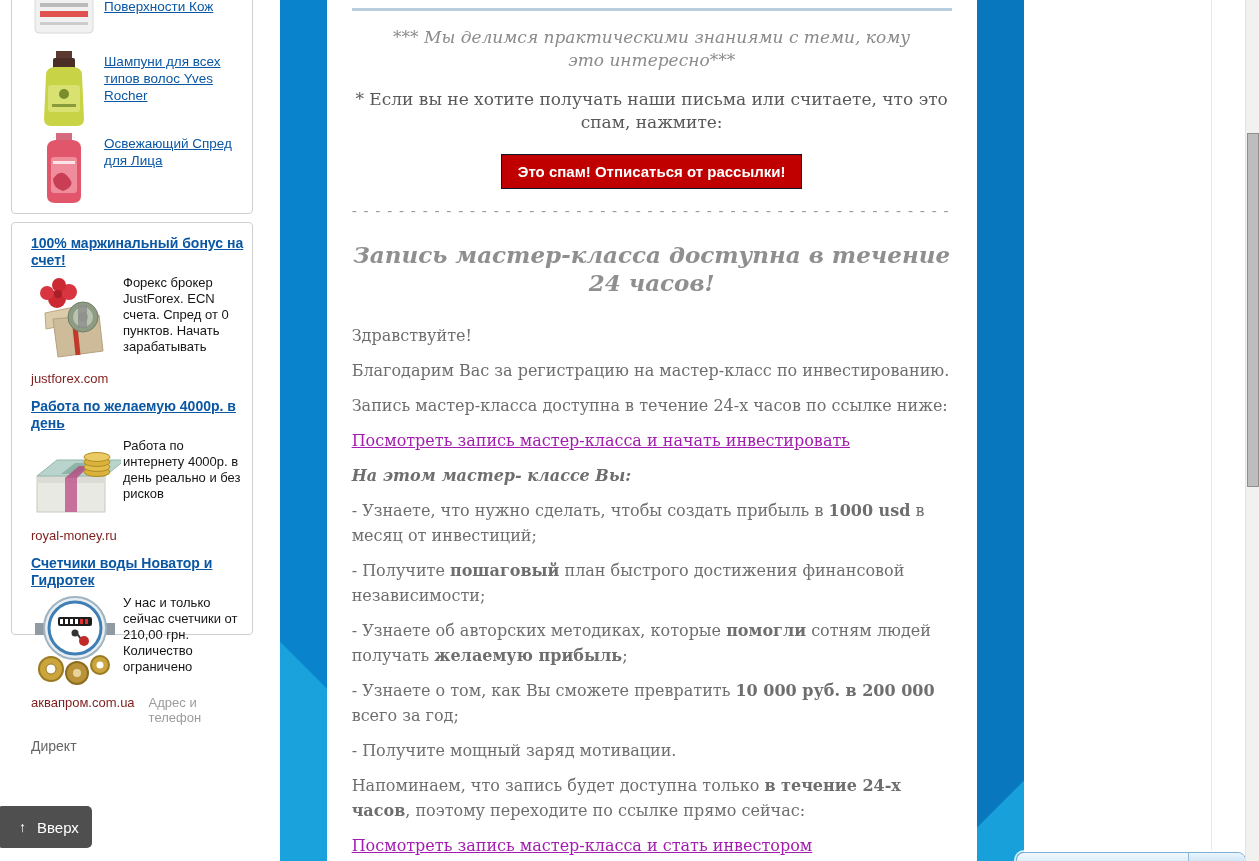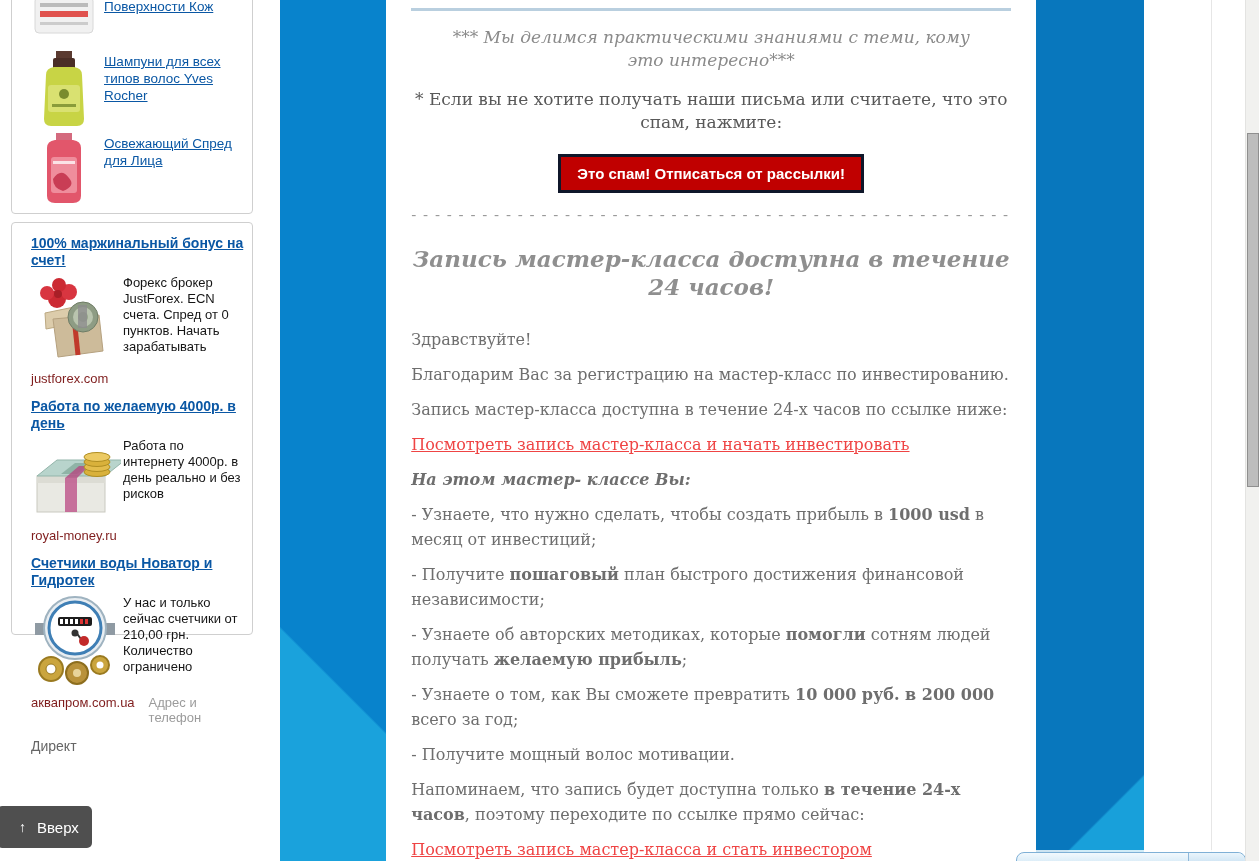--- a/index.html
+++ b/index.html
@@ -29,38 +29,38 @@
   .ad-meta .ad-domain{margin:0 14px 0 0;}
   .ad-extra{font-size:13px;color:#9b9b9b;text-decoration:none;}
   .direct{padding:13px 0 0 19px;font-size:14px;color:#666;text-decoration:none;display:block;}
 
   .to-top{position:absolute;left:-3px;top:806px;width:95px;height:42px;background:#4f4f4f;border:none;
           border-radius:5px;color:#fff;display:flex;align-items:center;padding-left:22px;gap:11px;
           font-size:15px;font-family:inherit;cursor:pointer;box-sizing:border-box;}
   .to-top .arr{font-size:14px;font-weight:bold;}
 
   
-  .banner{position:absolute;left:280px;top:0;width:864px;height:861px;display:flex;}
+  .banner{position:absolute;left:280px;top:0;width:744px;height:861px;display:flex;}
   .strip-left{width:132px;height:100%;background:linear-gradient(45deg,#1aa2dc 0 24%,#0883cc 24.3%);}
   .strip-right{width:134px;height:100%;background:linear-gradient(135deg,#0877bd 0 91%,#18a0da 91.3%);}
   .email-col{width:650px;height:100%;background:#fff;box-sizing:border-box;padding:0 25px;
              font-family:"DejaVu Serif","Liberation Serif",serif;}
   .e-topline{height:3px;background:#b9cfdf;margin-top:8px;}
   .e-tagline{margin:15px auto 0;width:545px;text-align:center;font-style:italic;
              font-size:17px;line-height:23px;color:#8a8a8a;}
   .e-note{margin:16px auto 0;width:600px;text-align:center;font-size:17px;line-height:23px;color:#585858;}
-  .e-spam-btn{display:block;margin:20px auto 0;padding:8px 16px;background:#c00000;border:3px solid #0f172a;
+  .e-spam-btn{display:block;margin:20px auto 0;padding:8px 16px;background:#c00000;border:1px solid #0f172a;
               color:#fff;font:bold 15px "Liberation Sans",sans-serif;cursor:pointer;}
   .e-dashes{margin-top:13px;text-align:center;color:#9a9a9a;font-size:15px;letter-spacing:1px;
             white-space:nowrap;overflow:hidden;}
   .e-heading{margin-top:21px;text-align:center;font-weight:bold;font-style:italic;
              font-size:23px;line-height:28px;color:#8f8f8f;}
   .e-body{margin-top:26px;font-size:16px;line-height:25px;color:#6e6e6e;}
   .e-body p{margin:0 0 10px;}
-  .e-link{color:#ef4444;text-decoration:underline;}
+  .e-link{color:#a21caf;text-decoration:underline;}
   .e-sub{font-weight:bold;font-style:italic;}
 
   
   .edge-line{position:absolute;left:1211px;top:0;width:1px;height:861px;background:#e6e6e6;}
   .sb-track{position:absolute;left:1245px;top:0;width:14px;height:861px;background:#f1f1ef;
             border-left:1px solid #e3e3e1;box-sizing:border-box;}
   .sb-thumb{position:absolute;left:1px;top:133px;width:10px;height:352px;background:#bdbdbd;
             border:1px solid #8f8f8f;}
   .bwidget{position:absolute;left:1016px;top:852px;width:230px;height:18px;border:1px solid #7fb0d6;
            border-radius:8px;background:linear-gradient(#f2f9fd,#c9e2f4);display:flex;
@@ -233,21 +233,21 @@
       </p>
       <p>
         <span>- Получите </span><b>пошаговый</b><span> план быстрого достижения финансовой независимости;</span>
       </p>
       <p>
         <span>- Узнаете об авторских методиках, которые </span><b>помогли</b><span> сотням людей получать </span><b>желаемую прибыль</b><span>;</span>
       </p>
       <p>
         <span>- Узнаете о том, как Вы сможете превратить </span><b>10 000 руб. в 200 000</b><span> всего за год;</span>
       </p>
-      <p>- Получите мощный волос мотивации.</p>
+      <p>- Получите мощный заряд мотивации.</p>
 
       <p>
         <span>Напоминаем, что запись будет доступна только </span><b>в течение 24-х часов</b><span>, поэтому переходите по ссылке прямо сейчас:</span>
       </p>
 
       <p><a class="e-link" href="#">Посмотреть запись мастер-класса и стать инвестором</a></p>
 
     </div>
   </div>
 

